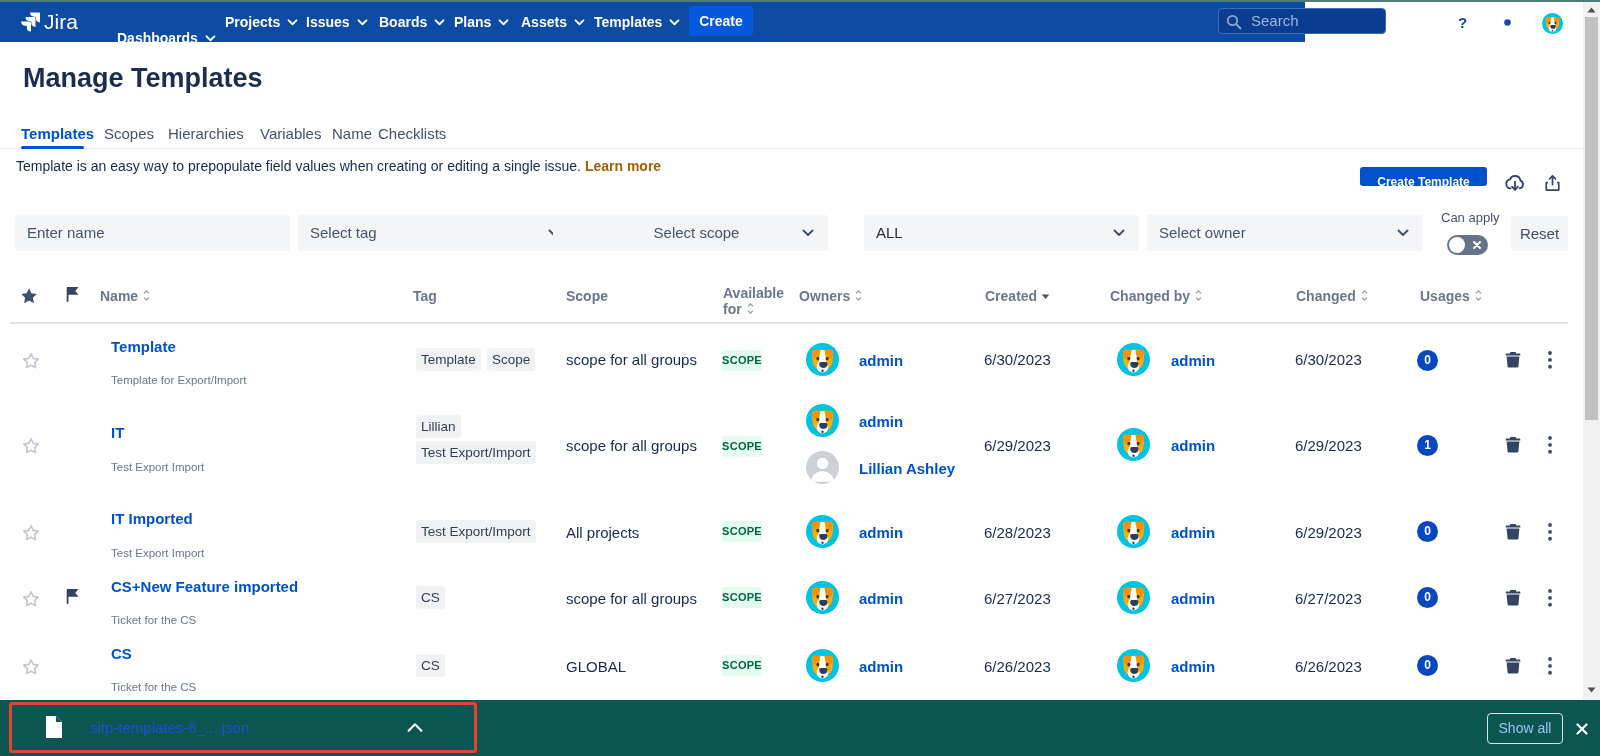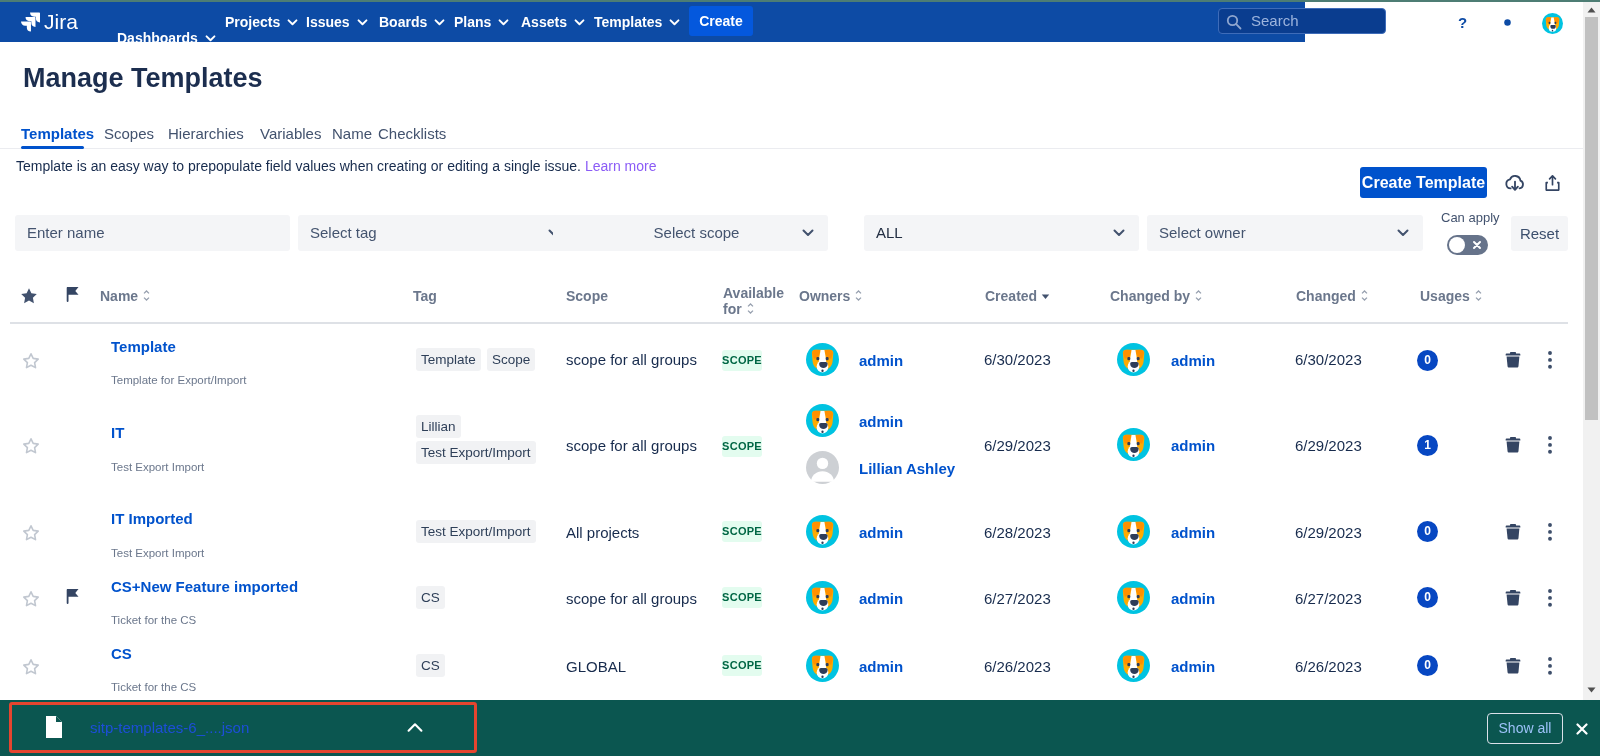--- a/index.html
+++ b/index.html
@@ -12,22 +12,22 @@
   .nvi svg { vertical-align:middle; margin-left:7px; margin-top:-2px; }
   #logo-text { position:absolute; left:44px; top:0; height:40px; line-height:40px; color:#fff; font-size:21px; font-weight:400; }
   #createbtn { position:absolute; left:689px; top:4px; width:64px; height:30px; background:#0458dd; border-radius:3px; color:#fff; font-size:14px; font-weight:700; text-align:center; line-height:30px; }
   #searchbox { position:absolute; left:1218px; top:6px; width:168px; height:26px; background:#0a3d8f; border:1px solid #3e6cb9; border-radius:4px; color:#9db4dd; font-size:15px; line-height:24px; padding-left:32px; }
   #h1 { left:23px; top:63px; font-size:27px; font-weight:700; color:#1c2e4f; letter-spacing:0px; }
   .tab { position:absolute; top:125px; font-size:15px; color:#42526e; }
   .tab.active { color:#0052cc; font-weight:600; }
   #tabline { left:0; top:148px; width:1583px; height:1px; background:#ebecf0; }
   #tabunder { left:21px; top:146px; width:63px; height:3px; background:#0052cc; border-radius:2px; }
   #desc { left:16px; top:158px; font-size:14px; color:#172b4d; }
-  #desc a { color:#8b5cf6; text-decoration:none; }
-  #ctbtn { left:1360px; top:167px; width:127px; height:31px; background:#0052cc; border-radius:3px; color:#fff; font-size:16px; font-weight:700; text-align:center; line-height:31px; }
+  #desc a { color:#a16207; text-decoration:none;font-weight:bold; }
+  #ctbtn { left:1360px; top:167px; width:127px; height:19px; background:#0052cc; border-radius:3px; color:#fff; font-size:12px; font-weight:700; text-align:center; line-height:31px; }
   .filter { position:absolute; top:215px; height:36px; background:#f4f5f7; border-radius:3px; font-size:15px; color:#44546f; line-height:36px; padding-left:12px; }
   .filter .car { position:absolute; right:14px; top:14px; }
   #canapply { left:1441px; top:210px; font-size:13px; color:#42526e; }
   #toggle { left:1447px; top:235px; width:41px; height:20px; background:#66738a; border-radius:10px; }
   #toggle .knob { position:absolute; left:2px; top:2px; width:16px; height:16px; background:#fff; border-radius:50%; }
   #resetbtn { left:1511px; top:216px; width:57px; height:35px; background:#f4f5f7; border-radius:3px; color:#3c4f6d; font-size:15px; text-align:center; line-height:35px; }
   .th { position:absolute; font-size:14px; font-weight:600; color:#6b778c; white-space:nowrap; }
   #hsep { left:10px; top:322px; width:1558px; height:2px; background:#dee1e6; }
   .title { position:absolute; font-size:15px; font-weight:600; color:#0052cc; white-space:nowrap; }
   .rdesc { position:absolute; font-size:11.5px; color:#6b778c; white-space:nowrap; }

